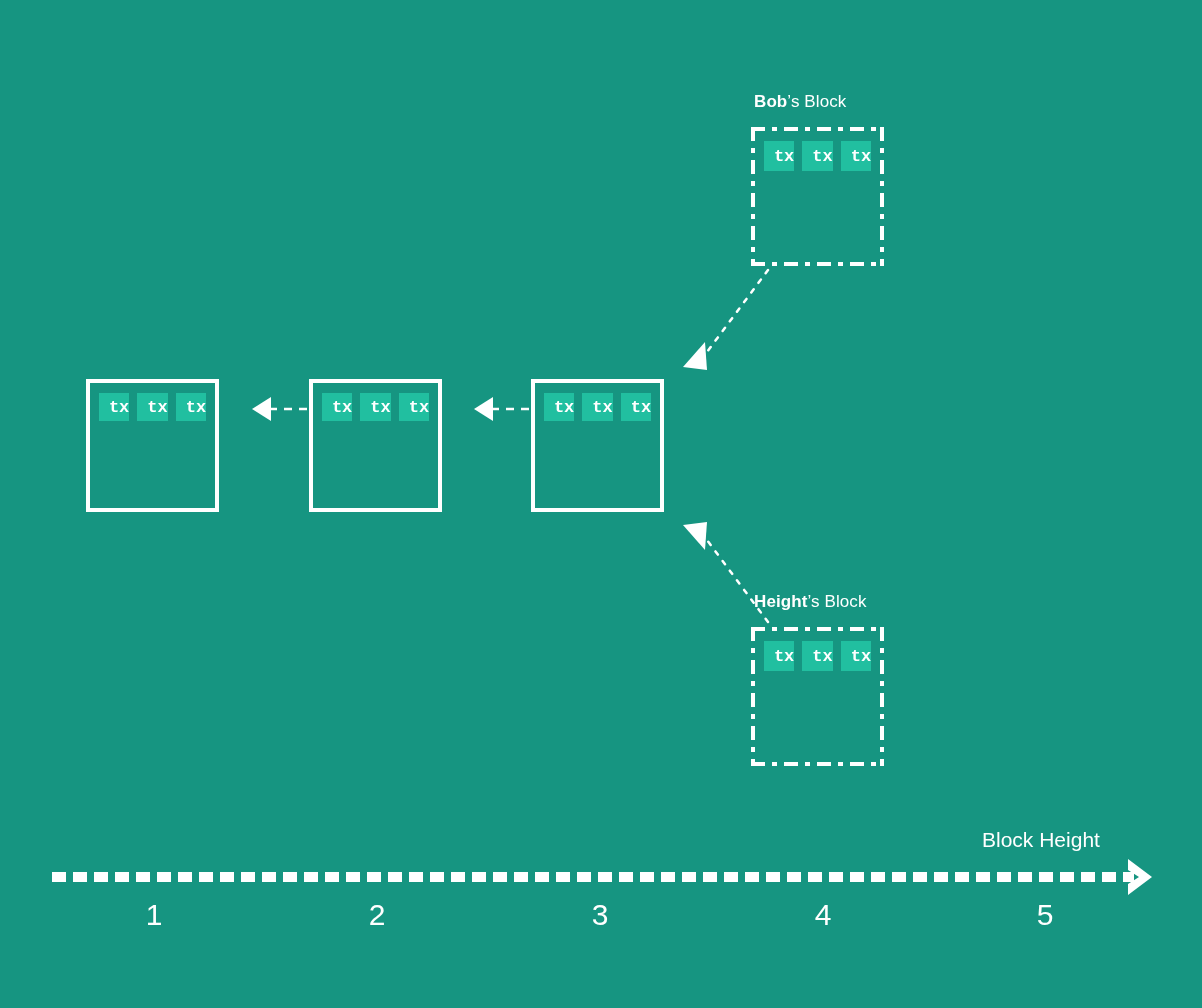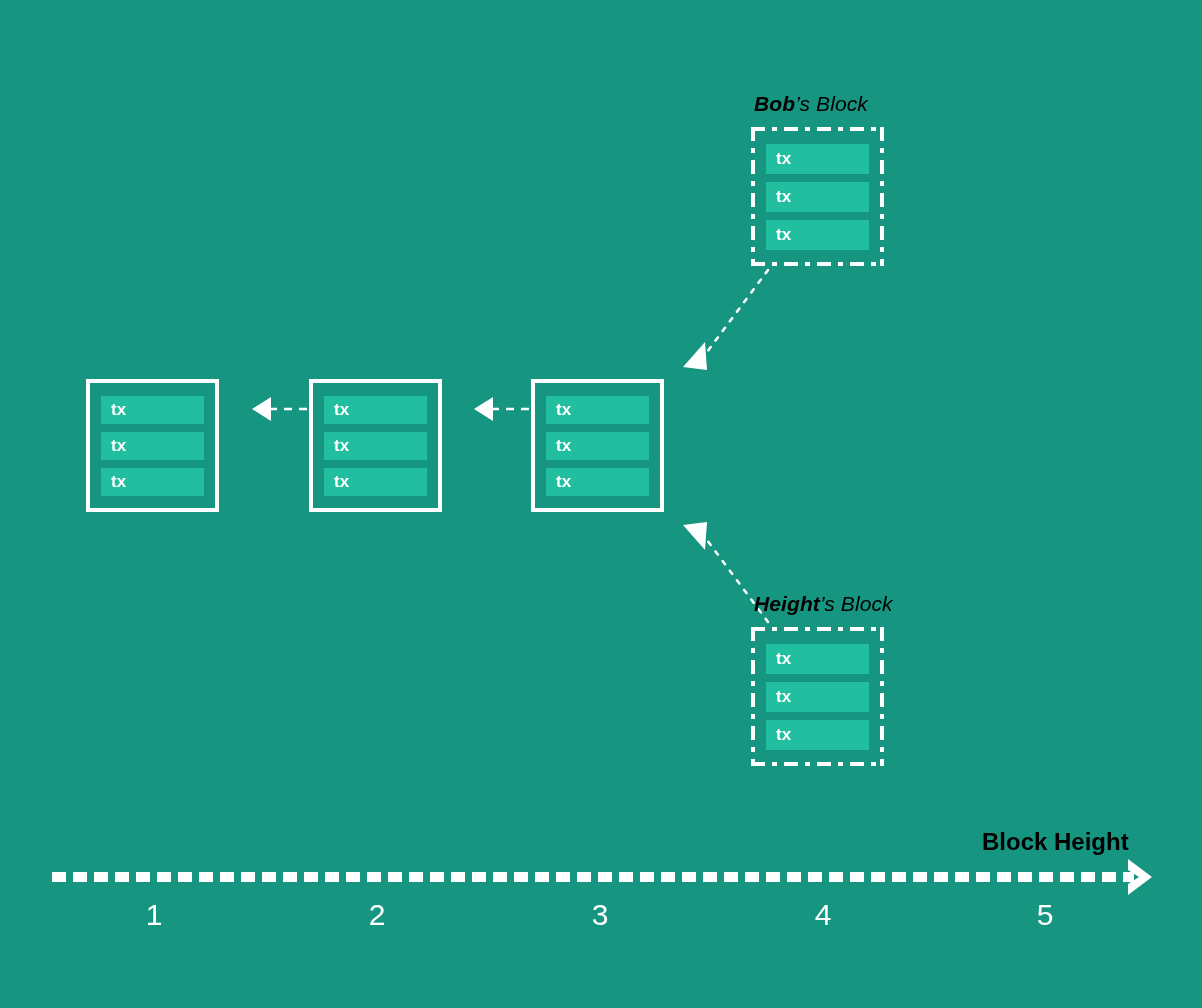--- a/index.html
+++ b/index.html
@@ -18,24 +18,25 @@
     overflow: hidden;
   }
 
   
   .block {
     position: absolute;
     box-sizing: border-box;
     border: 4px solid #ffffff;
     background: #169581;
     display: flex;
-    flex-direction: column;
+    flex-direction: row;
     justify-content: center;
     gap: 8px;
     padding: 10px 11px;
+    font-family: Liberation Mono, monospace;
   }
   .block.fork {
     border: 4px dashed #ffffff;
     border-style: dashed;
   }
   
   .block.fork {
     border: none;
     padding: 14px 15px;
     background-image:
@@ -58,43 +59,42 @@
     display: flex;
     align-items: center;
     padding-left: 10px;
     height: 28px;
   }
   .block.fork .tx { height: 30px; }
 
   
   .fork-title {
     position: absolute;
-    color: #000000;
-    font-size: 21px;
+    color: #ffffff;
+    font-size: 17px;
     white-space: nowrap;
     letter-spacing: 0.1px;
-    font-style: italic;
   }
   .fork-title .who { font-weight: bold; }
 
   
   .axis-line {
     position: absolute;
     height: 10px;
     background-image: repeating-linear-gradient(
         to right, #ffffff 0 14px, transparent 14px 21px);
   }
   .axis-arrow {
     position: absolute;
   }
   .axis-label {
     position: absolute;
-    color: #000000;
-    font-size: 24px;
-    font-weight: bold;
+    color: #ffffff;
+    font-size: 21px;
+    font-weight: normal;
     white-space: nowrap;
   }
   .tick-label {
     position: absolute;
     color: #ffffff;
     font-size: 30px;
     text-align: center;
     width: 40px;
     font-weight: 300;
   }

